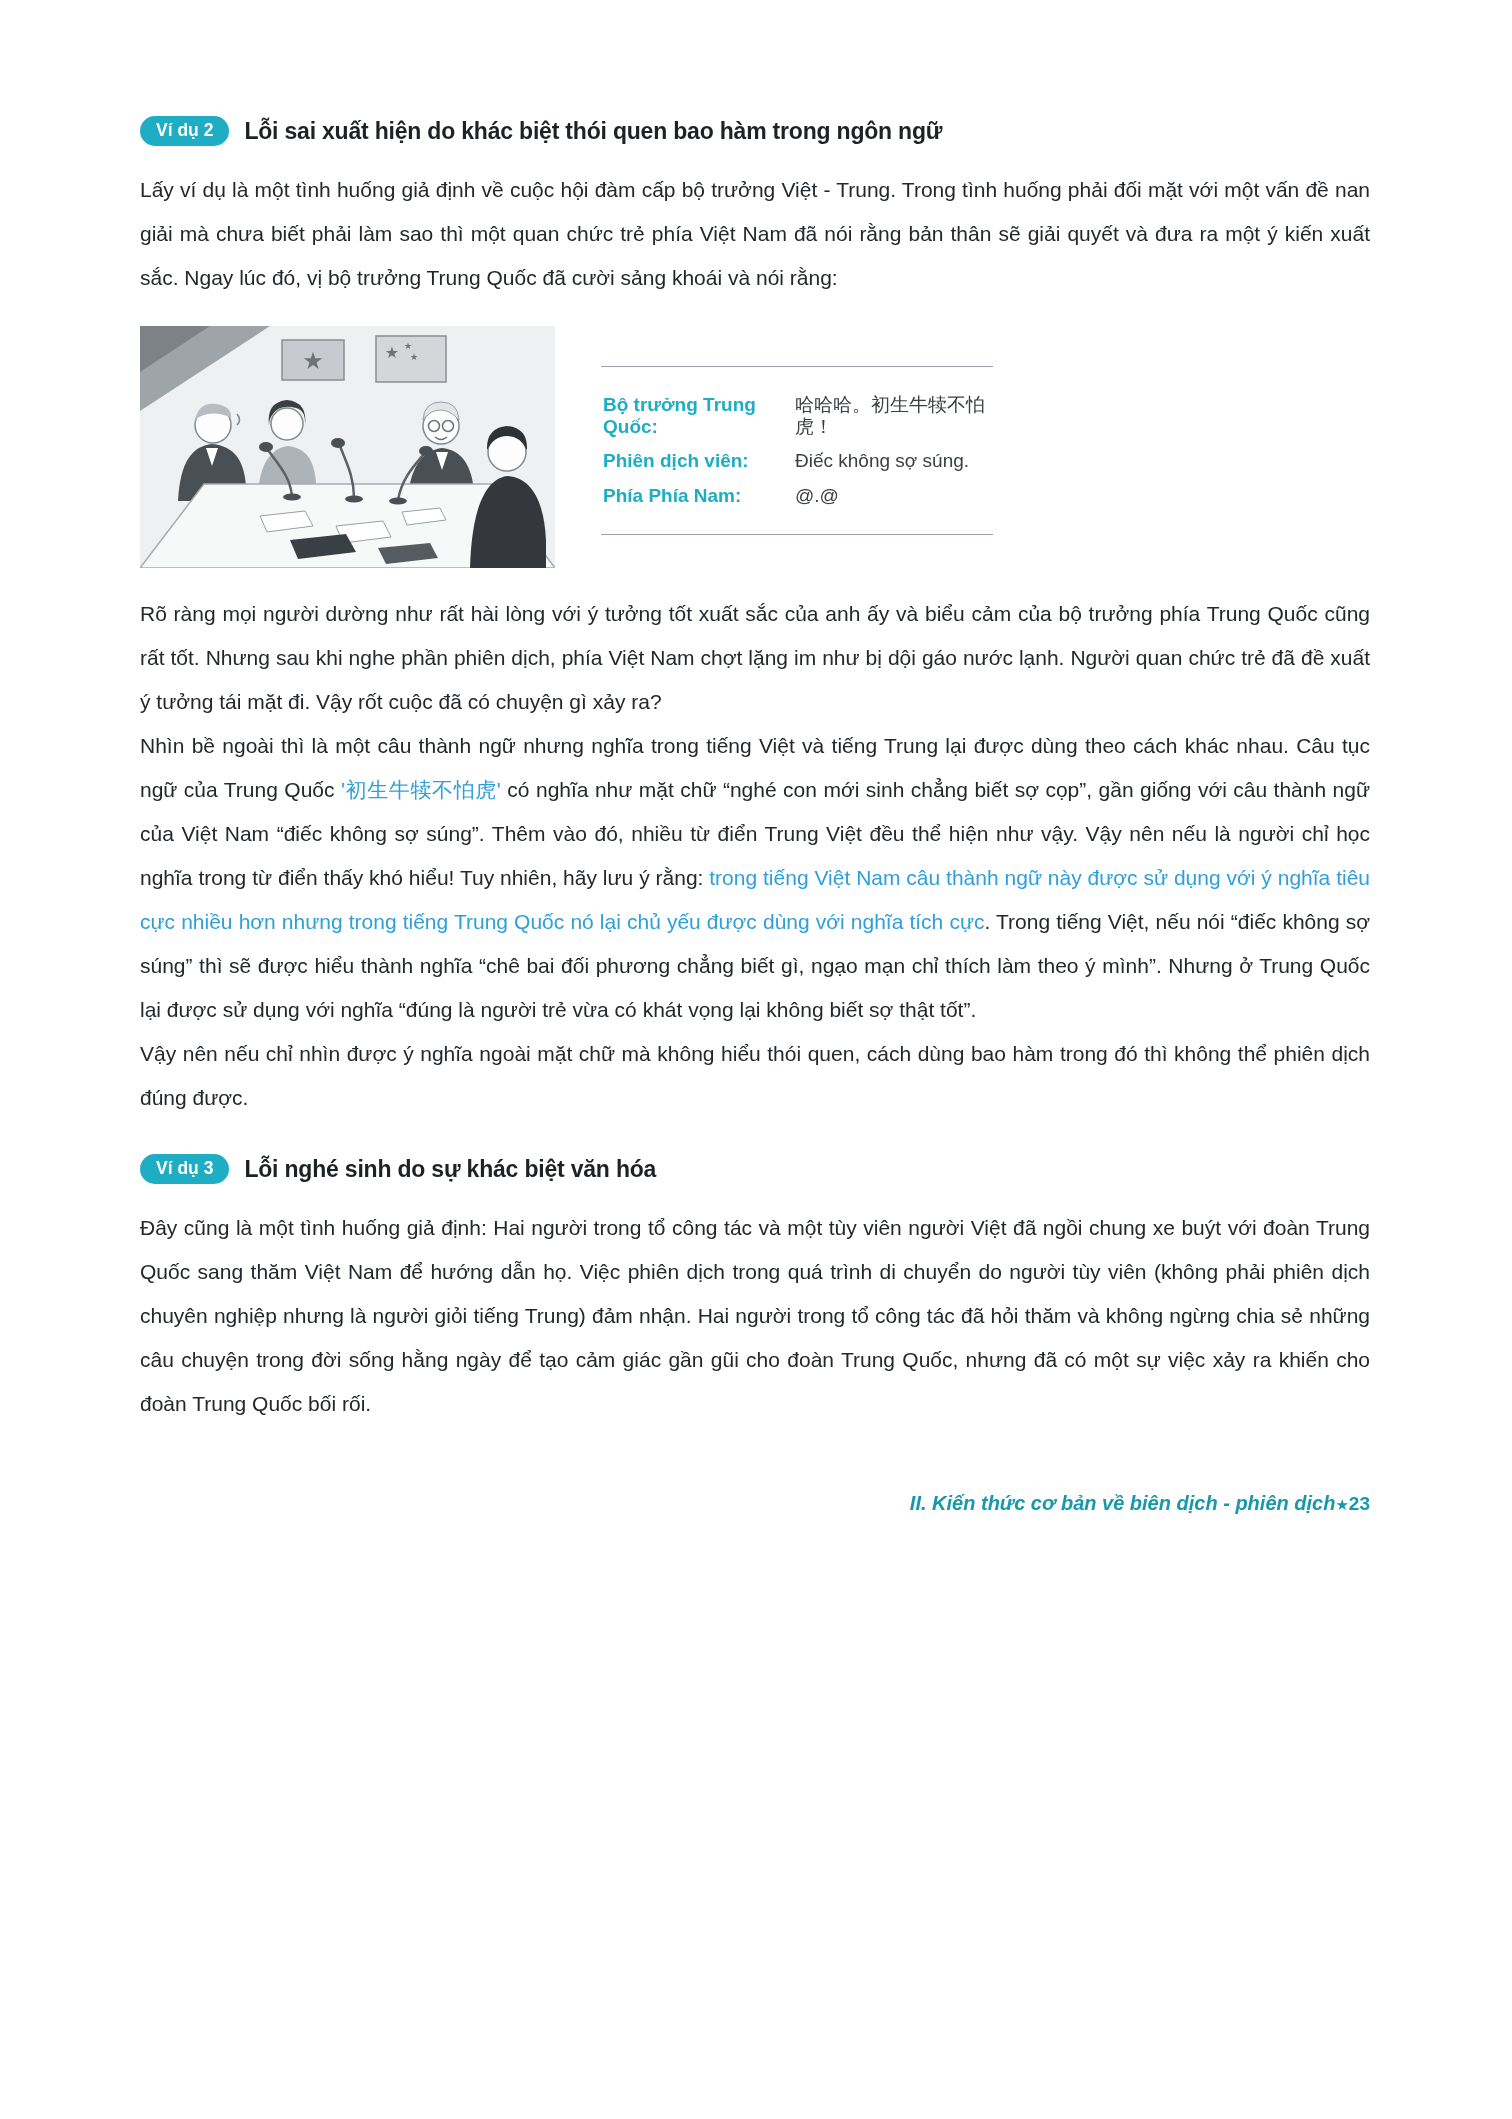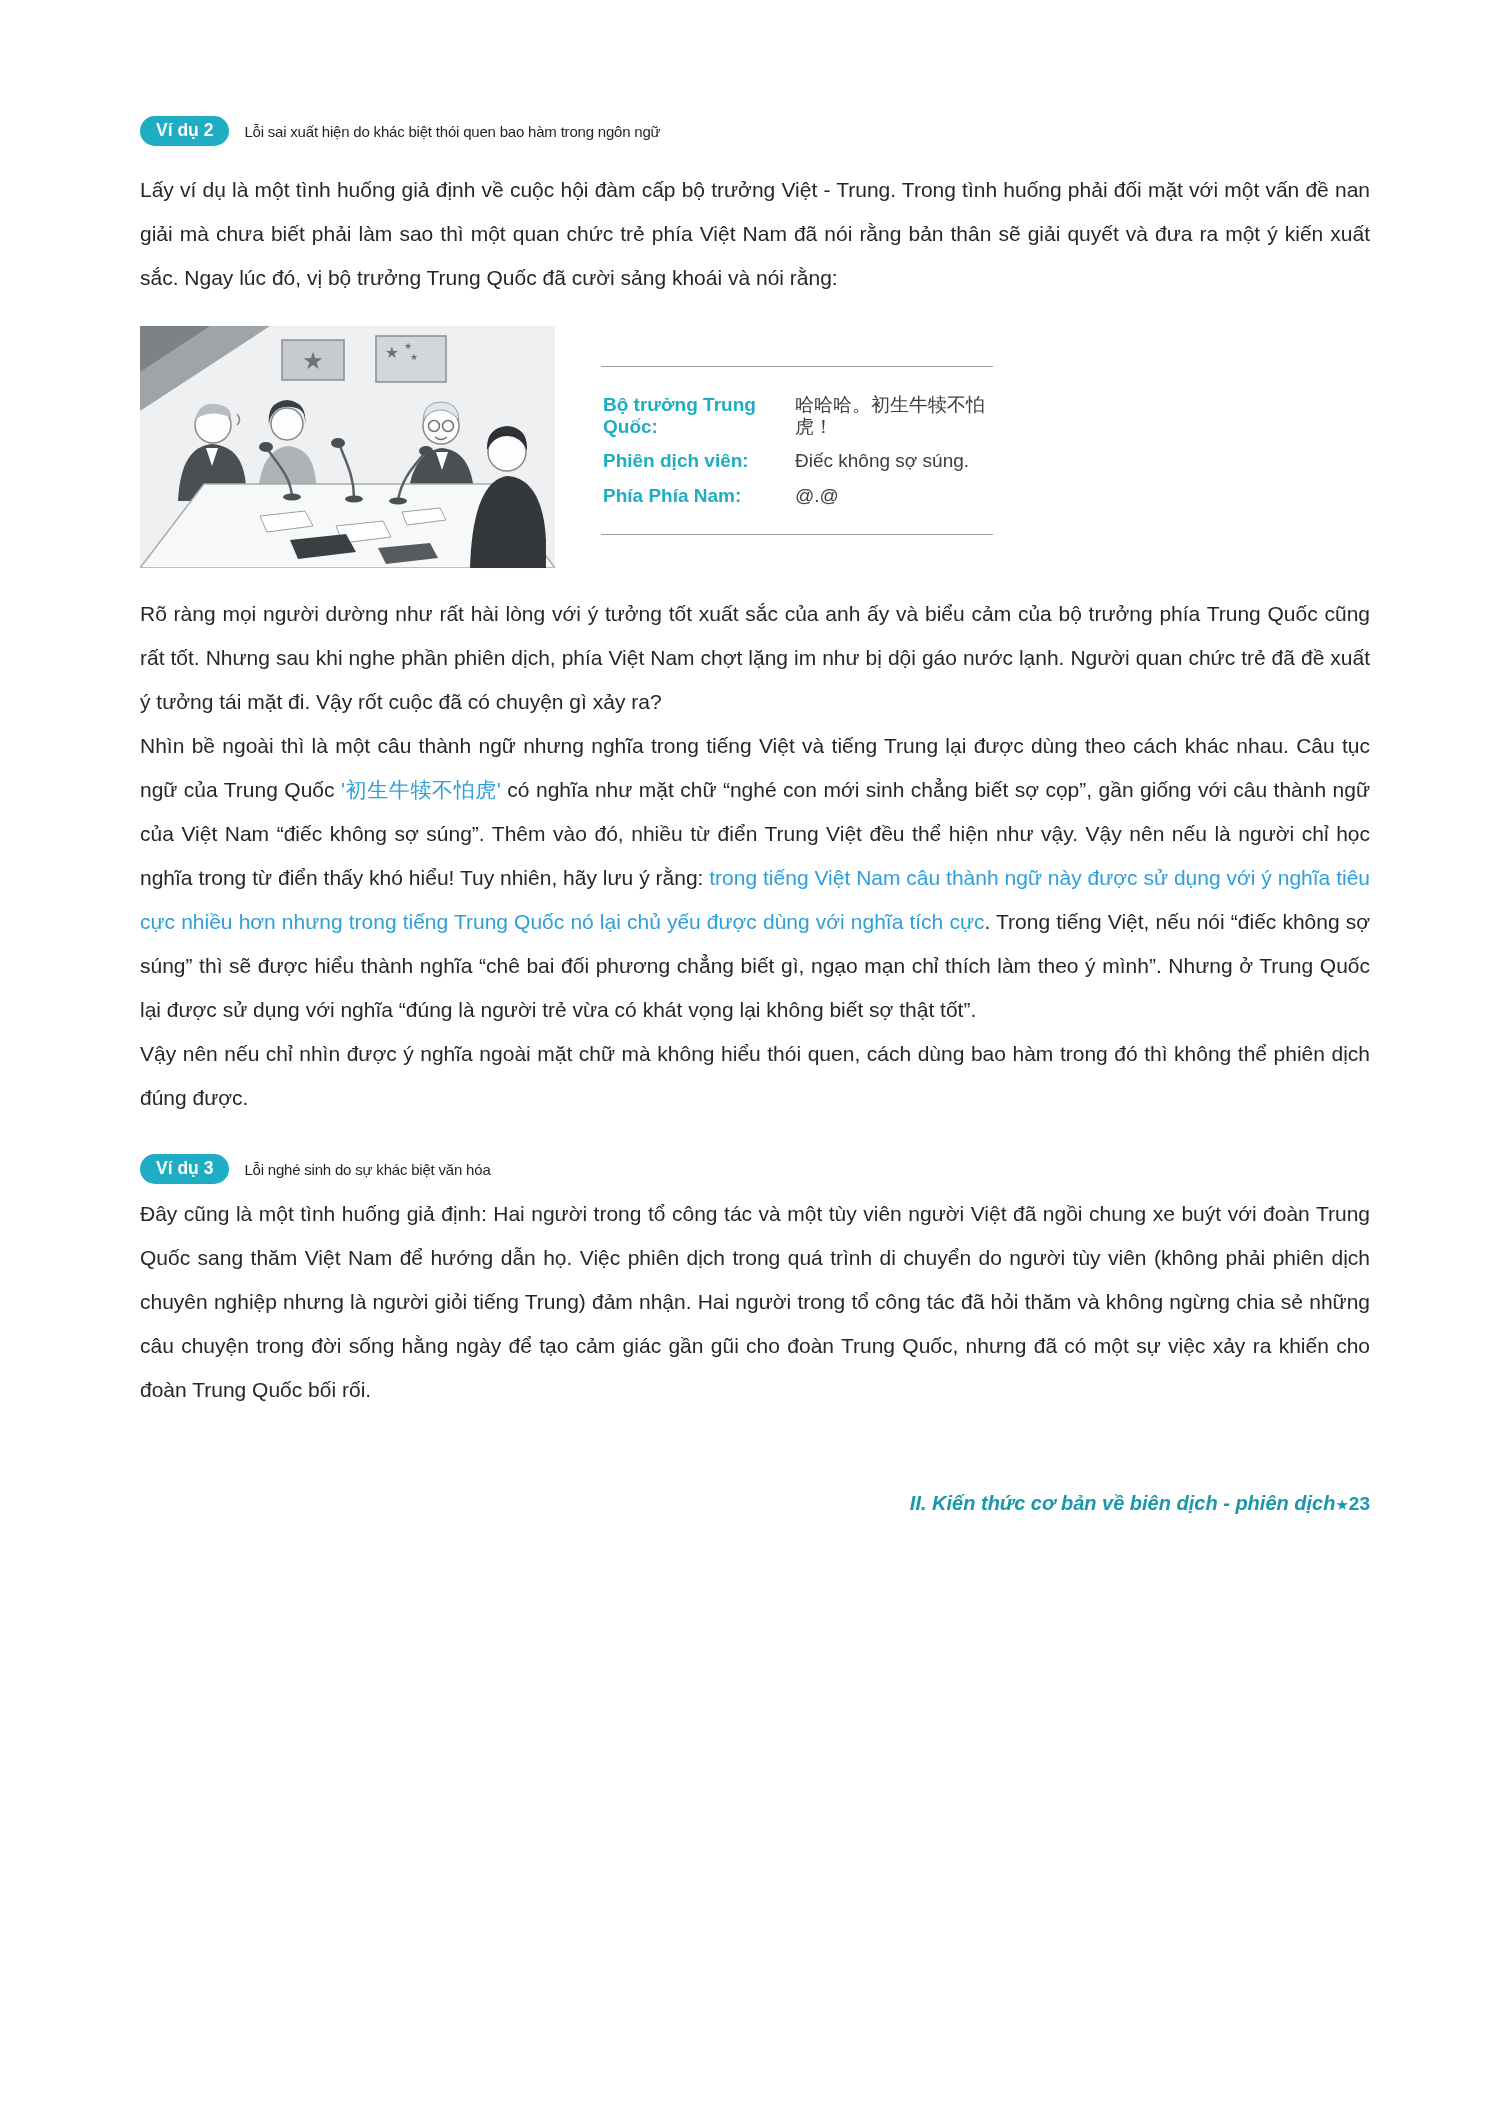--- a/index.html
+++ b/index.html
@@ -19,21 +19,21 @@
   .badge {
     background: var(--accent-teal, #1fadc4);
     color: #ffffff;
     font-size: 17.5px;
     font-weight: 700;
     padding: 4px 16px 6px;
     border-radius: 17px;
     white-space: nowrap;
     line-height: 20px;
   }
-  .heading-title { font-size: 15px; font-weight: 400; color: #1e2226; letter-spacing: -0.2px; }
+  .heading-title { font-size: 23px; font-weight: 700; color: #1e2226; letter-spacing: -0.2px; }
 
   .para {
     font-size: 21px;
     line-height: 44px;
     color: #24282c;
     text-align: justify;
   }
   .blue { color: var(--accent-blue, #2e9fd8); }
 
   .figure-row { display: flex; margin: 26px 0 24px; }
@@ -46,21 +46,21 @@
     margin-top: 40px;
     align-self: flex-start;
     border-top: 1.5px solid #9aa0a5;
     border-bottom: 1.5px solid #9aa0a5;
     padding: 27px 2px 15px;
   }
   .dialogue-row { display: flex; margin-bottom: 13px; font-size: 19px; line-height: 21.5px; }
   .speaker { width: 192px; flex: 0 0 auto; color: var(--accent-teal, #1fadc4); font-weight: bold; }
   .dialogue-line { color: #3a3f44; }
 
-  .section-3 .heading-row { margin-top: 34px; margin-bottom: 8px; }
+  .section-3 .heading-row { margin-top: 34px; margin-bottom: 22px; }
 
   .footer {
     position: absolute;
     top: 1492px;
     right: 142px;
     display: flex;
     align-items: baseline;
     color: var(--accent-teal-dark, #1898ab);
   }
   .footer-text { font-size: 20px; font-weight: 600; font-style: italic; }

